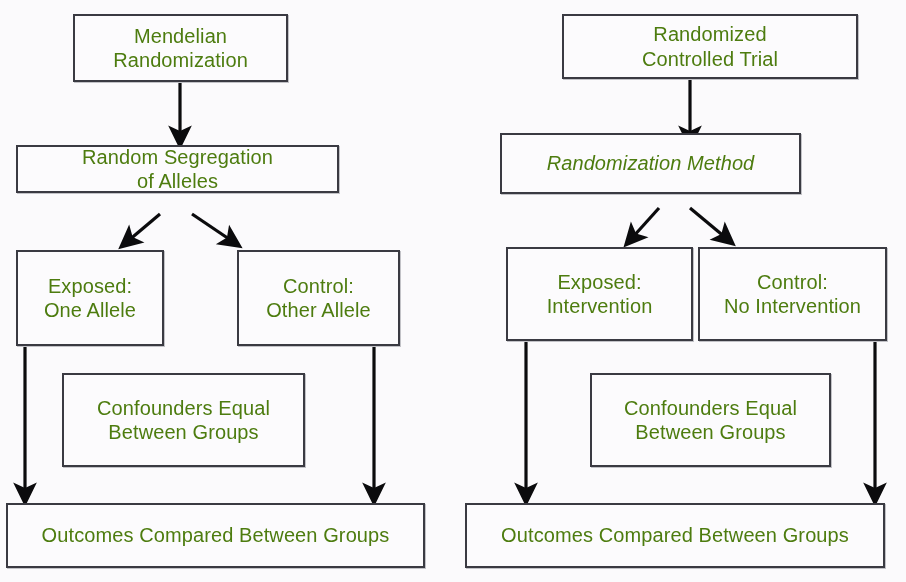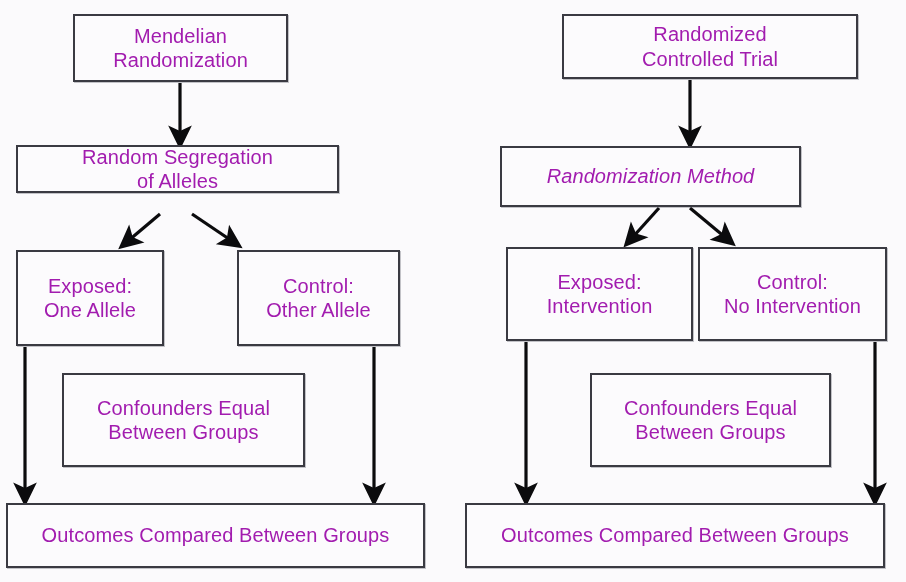--- a/index.html
+++ b/index.html
@@ -20,21 +20,21 @@
   }
   .box {
     position: absolute;
     box-sizing: border-box;
     border: 2px solid #3a3a42;
     background: #fcfbfd;
     display: flex;
     align-items: center;
     justify-content: center;
     text-align: center;
-    color: #a21caf;
+    color: #4d7c0f;
     font-size: 20px;
     line-height: 1.22;
     letter-spacing: 0.1px;
     white-space: pre-line;
     box-shadow: 1px 1px 0 rgba(90,90,100,0.35);
   }
   .box.italic {
     font-style: italic;
   }
   #arrows {
@@ -85,21 +85,21 @@
 Other Allele</div>
 
   <div class="box" style="left:62px; top:373px; width:243px; height:94px;">Confounders Equal
 Between Groups</div>
 
   <div class="box" style="left:6px; top:503px; width:419px; height:65px;">Outcomes Compared Between Groups</div>
 
   <div class="box" style="left:562px; top:14px; width:296px; height:65px;">Randomized
 Controlled Trial</div>
 
-  <div class="box italic" style="left:500px; top:146px; width:301px; height:61px;">Randomization Method</div>
+  <div class="box italic" style="left:500px; top:133px; width:301px; height:61px;">Randomization Method</div>
 
   <div class="box" style="left:506px; top:247px; width:187px; height:94px;">Exposed:
 Intervention</div>
 
   <div class="box" style="left:698px; top:247px; width:189px; height:94px;">Control:
 No Intervention</div>
 
   <div class="box" style="left:590px; top:373px; width:241px; height:94px;">Confounders Equal
 Between Groups</div>
 

